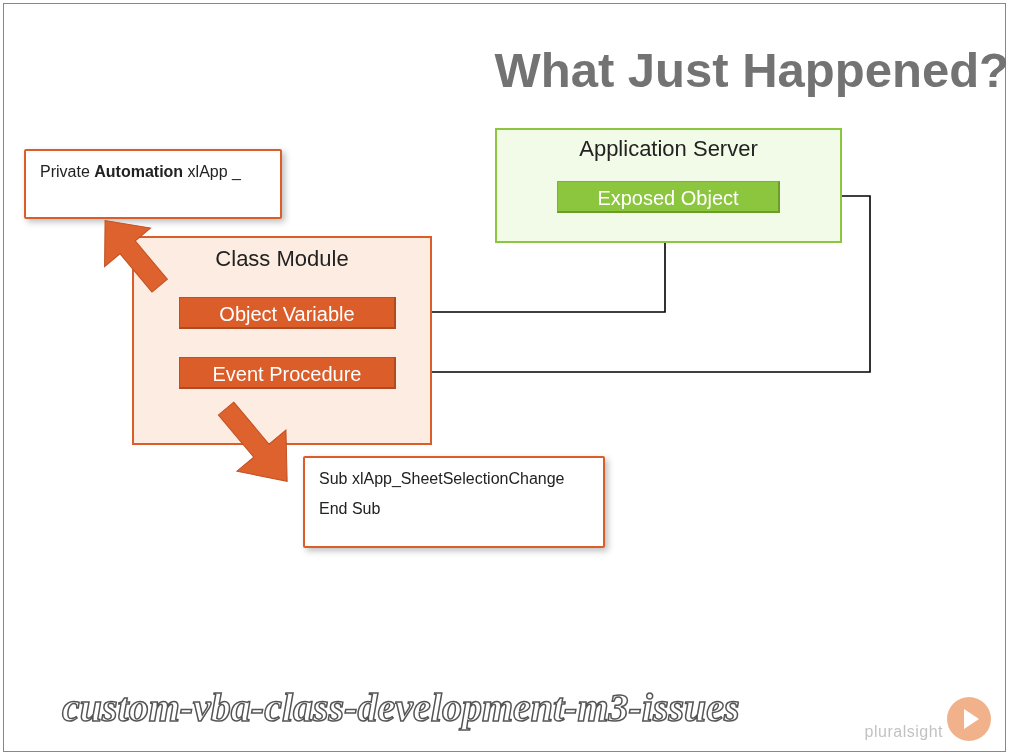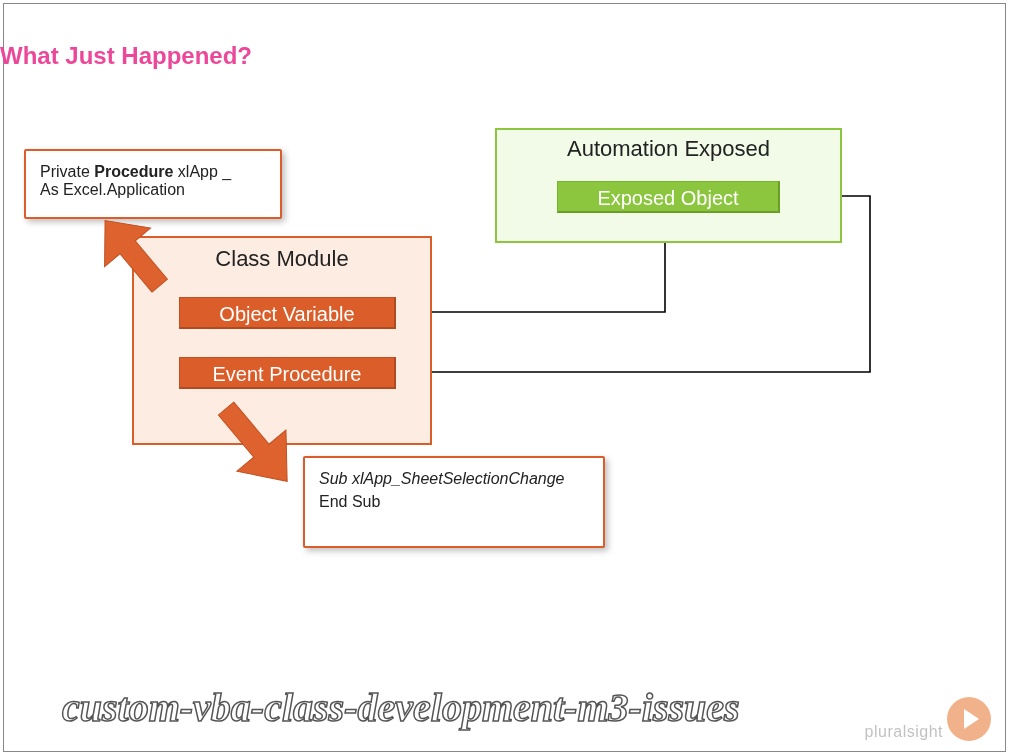--- a/index.html
+++ b/index.html
@@ -15,24 +15,24 @@
   .slide-border {
     position: absolute;
     top: 3px; left: 3px;
     width: 1001px; height: 747px;
     border: 1px solid #888;
   }
   .title {
     position: absolute;
     top: 42px;
     left: 0; width: 1009px;
-    text-align: left;
-    font-size: 24px;
+    text-align: right;
+    font-size: 49px;
     font-weight: 900;
-    color: #ec4899;
+    color: #737373;
   }
 
   
   .class-module-panel {
     position: absolute;
     left: 132px;
     top: 236px;
     width: 300px;
     height: 209px;
     background: #fdece1;
@@ -115,21 +115,21 @@
   }
   .callout-top {
     left: 24px; top: 149px;
     width: 258px; height: 70px;
   }
   .callout-top .line { white-space: pre; }
   .callout-bottom {
     left: 303px; top: 456px;
     width: 302px; height: 92px;
   }
-  .callout-bottom .line { margin-bottom: 5px; font-style: italic; }
+  .callout-bottom .line { margin-bottom: 12px; }
   .strong { font-weight: 900; }
 
   
   .big-arrow { position: absolute; }
 
   
   .watermark {
     position: absolute;
     left: 18px;
     bottom: 24px;
@@ -197,33 +197,32 @@
       <path d="M0,0 L8,3 L0,6 Z" fill="#000"></path>
     </marker>
   </defs>
 
   <path d="M 396 312 L 665 312 L 665 218" stroke="#000" stroke-width="1.6" fill="none" marker-end="url(#arr)"></path>
 
   <path d="M 780 196 L 870 196 L 870 372 L 400 372" stroke="#000" stroke-width="1.6" fill="none" marker-end="url(#arr)"></path>
 </svg>
 
 <div class="auto-server-panel">
-  <div class="auto-server-title">Automation Exposed</div>
+  <div class="auto-server-title">Application Server</div>
   <div class="green-bar">Exposed Object</div>
 </div>
 
 <div class="class-module-panel">
   <div class="class-module-title">Class Module</div>
   <div class="orange-bar bar-shadow obj-var-bar">Object Variable</div>
   <div class="orange-bar bar-shadow evt-proc-bar">Event Procedure</div>
 </div>
 
 <div class="callout callout-top">
-  <div class="line"><span>Private </span><span class="strong">Procedure</span><span> xlApp _</span></div>
-  <div class="line">As Excel.Application</div>
+  <div class="line"><span>Private </span><span class="strong">Automation</span><span> xlApp _</span></div>
 </div>
 
 <div class="callout callout-bottom">
   <div class="line">Sub xlApp_SheetSelectionChange</div>
   <div>End Sub</div>
 </div>
 
 <svg class="big-arrow" style="left:74px; top:200px; width:120px; height:110px;">
   <g transform="rotate(-40 60 55)">
     <path d="M50 95 L50 45 L30 45 L60 10 L90 45 L70 45 L70 95 Z" fill="#dd622d" stroke="#c24f21" stroke-width="1"></path>

